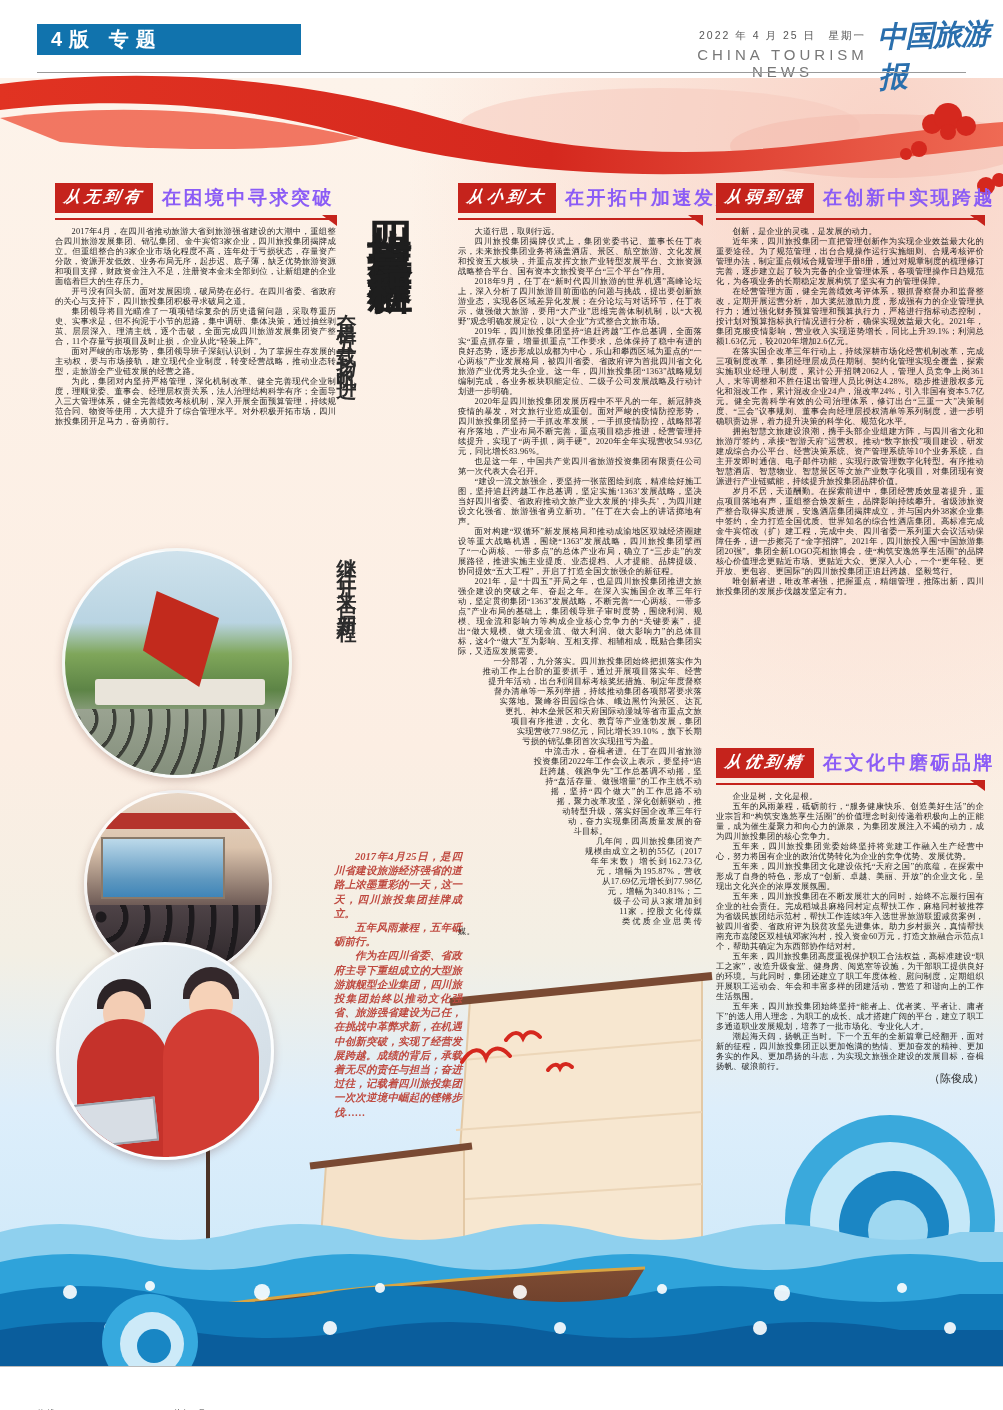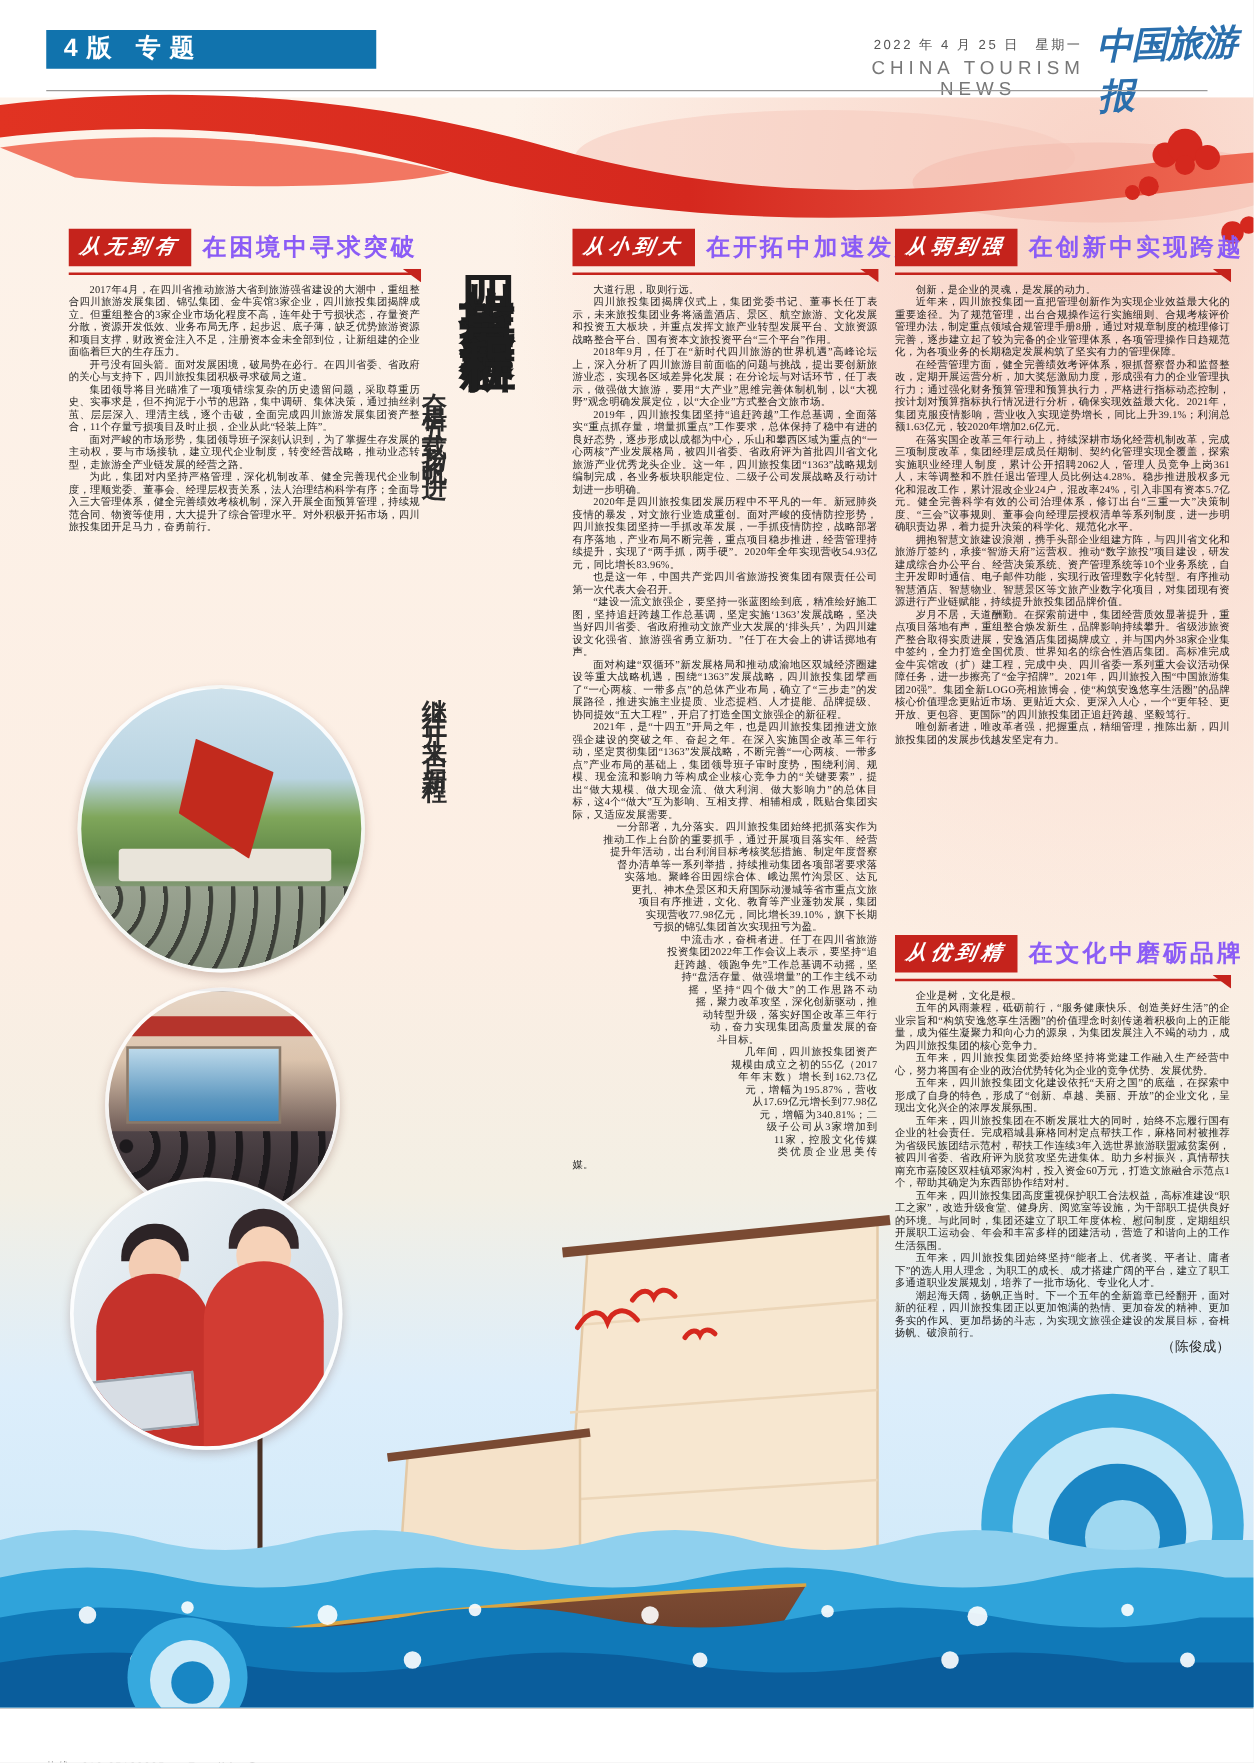--- a/index.html
+++ b/index.html
@@ -175,20 +175,25 @@
     <div>2022 年 4 月 25 日　星期一</div>
     <div class="mast-en">CHINA  TOURISM  NEWS</div>
   </div>
   <div class="paper-logo">中国旅游报</div>
   <div class="mast-rule"></div>
 
   <div class="main-title">四川旅投迈上高质量发展新征程</div>
   <div class="sub-title sub1">奋楫五载扬帆进</div>
   <div class="sub-title sub2">继往开来启新程</div>
 
+  <div class="intro">
+    <p>2017年4月25日，是四川省建设旅游经济强省的道路上浓墨重彩的一天，这一天，四川旅投集团挂牌成立。</p>
+    <p>五年风雨兼程，五年砥砺前行。</p>
+    <p>作为在四川省委、省政府主导下重组成立的大型旅游旗舰型企业集团，四川旅投集团始终以推动文化强省、旅游强省建设为己任，在挑战中革弊求新，在机遇中创新突破，实现了经营发展跨越。成绩的背后，承载着无尽的责任与担当；奋进过往，记载着四川旅投集团一次次逆境中崛起的铿锵步伐……</p>
+  </div>
 
   <div class="col" style="left:55px;top:183px;width:281px;">
     <div class="sec-head">
       <span class="sec-label"><span>从无到有</span></span><span class="sec-title">在困境中寻求突破</span>
     </div>
     <div class="sec-body">
       <p>2017年4月，在四川省推动旅游大省到旅游强省建设的大潮中，重组整合四川旅游发展集团、锦弘集团、金牛宾馆3家企业，四川旅投集团揭牌成立。但重组整合的3家企业市场化程度不高，连年处于亏损状态，存量资产分散，资源开发低效、业务布局无序，起步迟、底子薄，缺乏优势旅游资源和项目支撑，财政资金注入不足，注册资本金未全部到位，让新组建的企业面临着巨大的生存压力。</p>
       <p>开弓没有回头箭。面对发展困境，破局势在必行。在四川省委、省政府的关心与支持下，四川旅投集团积极寻求破局之道。</p>
       <p>集团领导将目光瞄准了一项项错综复杂的历史遗留问题，采取尊重历史、实事求是，但不拘泥于小节的思路，集中调研、集体决策，通过抽丝剥茧、层层深入、理清主线，逐个击破，全面完成四川旅游发展集团资产整合，11个存量亏损项目及时止损，企业从此“轻装上阵”。</p>
       <p>面对严峻的市场形势，集团领导班子深刻认识到，为了掌握生存发展的主动权，要与市场接轨，建立现代企业制度，转变经营战略，推动业态转型，走旅游全产业链发展的经营之路。</p>

